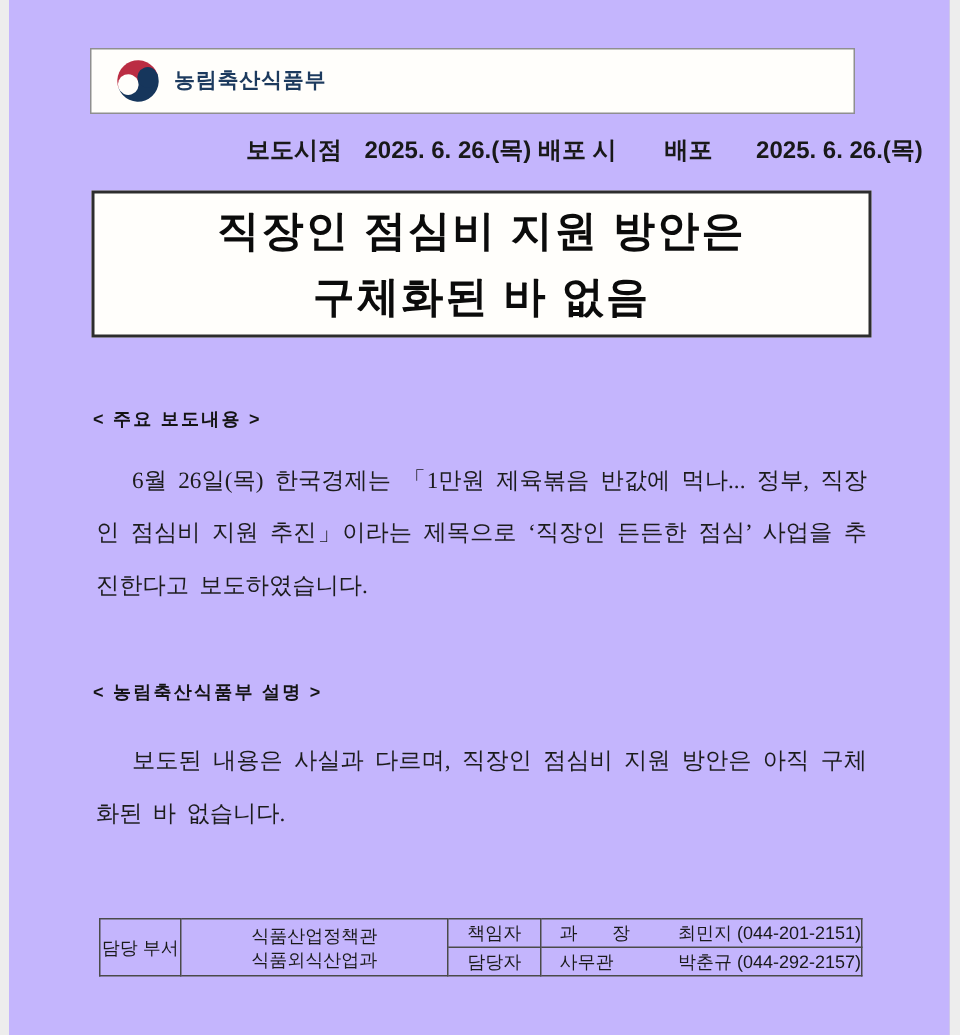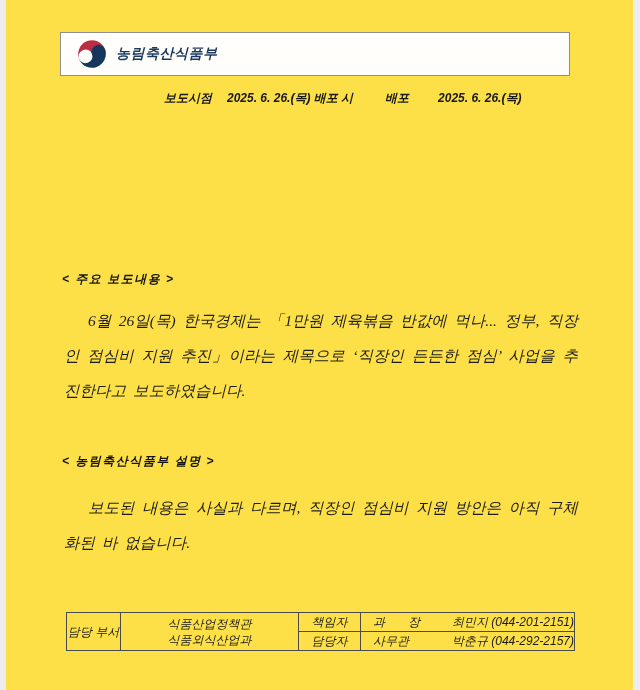--- a/index.html
+++ b/index.html
@@ -4,22 +4,21 @@
 <style>
   html,body{margin:0;padding:0;}
   body{
     width:640px;height:690px;
     background:#e9e9e9;
     font-family:"Liberation Sans","DejaVu Sans",sans-serif;
     position:relative;overflow:hidden;
   }
   .page{
     position:absolute;left:6px;top:0;width:627px;height:690px;
-    background:#fde047;
-    font-style:italic;
+    background:#c4b5fd;
   }
   .photo-edge{position:absolute;top:0;bottom:0;background:#ededed;}
   .photo-edge.left{left:0;width:6px;border-right:1px solid #c6c6c6;}
   .photo-edge.right{right:0;width:7px;border-left:1px solid #c6c6c6;}
 
   
   .header-box{
     position:absolute;left:54px;top:32px;width:508px;height:42px;
     border:1px solid #8f8f8f;background:#fffefb;
     display:flex;align-items:center;
@@ -33,21 +32,21 @@
     position:absolute;left:50%;transform:translateX(-50%);
     font-family:"Liberation Serif","DejaVu Serif",serif;
     font-size:17px;font-weight:700;color:#222;letter-spacing:4px;
     white-space:nowrap;
   }
 
   
   .meta-line{
     position:absolute;left:158px;top:90px;
     display:flex;align-items:baseline;
-    font-size:12px;font-weight:700;color:#191919;white-space:nowrap;
+    font-size:16px;font-weight:700;color:#191919;white-space:nowrap;
   }
   .meta-line .v1{margin-left:15px;}
   .meta-line .l2{margin-left:32px;}
   .meta-line .v2{margin-left:29px;}
 
   
   .headline-box{
     position:absolute;left:55px;top:127px;width:516px;height:94px;
     border:2px solid #2d2d2d;background:#fffefb;
     display:flex;flex-direction:column;align-items:center;justify-content:center;
@@ -114,20 +113,24 @@
     </div>
   </div>
 
   <div class="meta-line">
     <span>보도시점</span>
     <span class="v1">2025. 6. 26.(목) 배포 시</span>
     <span class="l2">배포</span>
     <span class="v2">2025. 6. 26.(목)</span>
   </div>
 
+  <div class="headline-box">
+    <div>직장인 점심비 지원 방안은</div>
+    <div>구체화된 바 없음</div>
+  </div>
 
   <div class="section-heading sh1">&lt; 주요 보도내용 &gt;</div>
   <div class="section-body sb1">6월 26일(목) 한국경제는 「1만원 제육볶음 반값에 먹나... 정부, 직장인 점심비 지원 추진」이라는 제목으로 ‘직장인 든든한 점심’ 사업을 추진한다고 보도하였습니다.</div>
 
   <div class="section-heading sh2">&lt; 농림축산식품부 설명 &gt;</div>
   <div class="section-body sb2">보도된 내용은 사실과 다르며, 직장인 점심비 지원 방안은 아직 구체화된 바 없습니다.</div>
 
   <table class="contact-table">
     <colgroup>
       <col style="width:54px">

